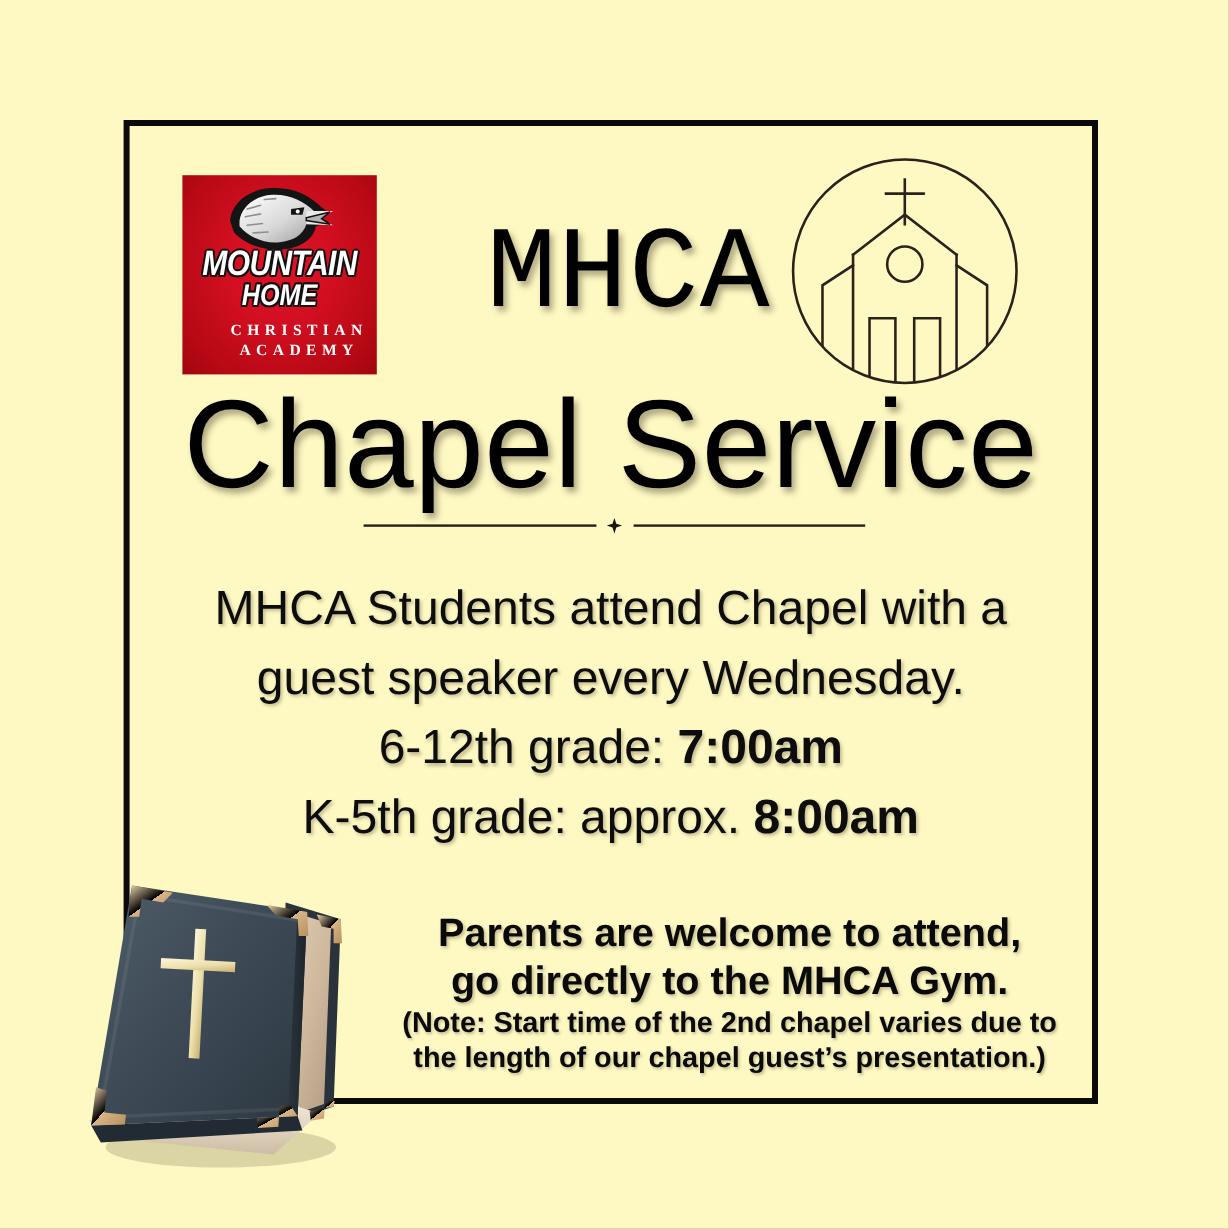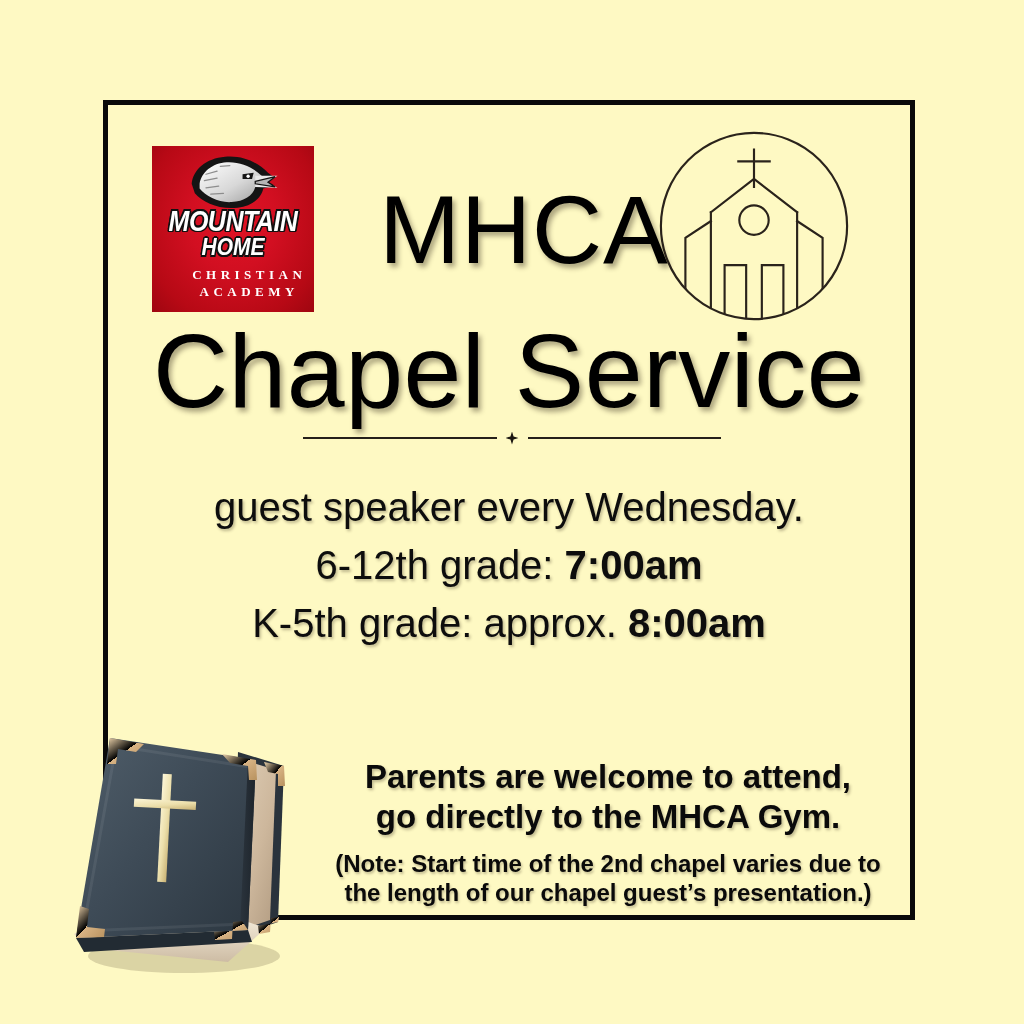--- a/index.html
+++ b/index.html
@@ -114,21 +114,21 @@
     position: absolute;
     left: 103px;
     top: 178px;
     width: 812px;
     text-align: center;
     z-index: 4;
     pointer-events: none;
   }
   #title-line1 {
     display: block;
-    font-family: Liberation Sans, sans-serif;
+    font-family: Liberation Mono, monospace;
     font-size: 97px;
     line-height: 104px;
     font-weight: 400;
     color: #000000;
     letter-spacing: 1px;
     text-shadow: 3px 4px 5px rgba(40,30,15,0.38);
     padding-left: 30px;
   }
   #title-line2 {
     display: block;
@@ -210,21 +210,21 @@
   .note-small {
     display: block;
     font-family: "Liberation Sans", sans-serif;
     font-weight: bold;
     font-size: 24px;
     line-height: 29px;
     color: #0a0a0a;
     text-shadow: 1.2px 1.6px 2.5px rgba(40,30,15,0.28);
     white-space: nowrap;
   }
-  #note-small-1 { margin-top: 12px; }
+  #note-small-1 { margin-top: 1px; }
 
   
   #bible {
     position: absolute;
     left: 52px;
     top: 716px;
     width: 268px;
     height: 262px;
     z-index: 8;
   }
@@ -315,20 +315,21 @@
     <span id="title-line2">Chapel Service</span>
   </div>
 
   <div id="divider">
     <span class="divider-rule"></span>
     <span id="divider-diamond"></span>
     <span class="divider-rule"></span>
   </div>
 
   <div id="body-copy">
+    <span class="body-line">MHCA Students attend Chapel with a</span>
     <span class="body-line">guest speaker every Wednesday.</span>
     <span class="body-line"><span>6-12th grade: </span><b>7:00am</b></span>
     <span class="body-line"><span>K-5th grade: approx. </span><b>8:00am</b></span>
   </div>
 
   <div id="note-block">
     <span class="note-strong">Parents are welcome to attend,</span>
     <span class="note-strong">go directly to the MHCA Gym.</span>
     <span class="note-small" id="note-small-1">(Note: Start time of the 2nd chapel varies due to</span>
     <span class="note-small">the length of our chapel guest’s presentation.)</span>

